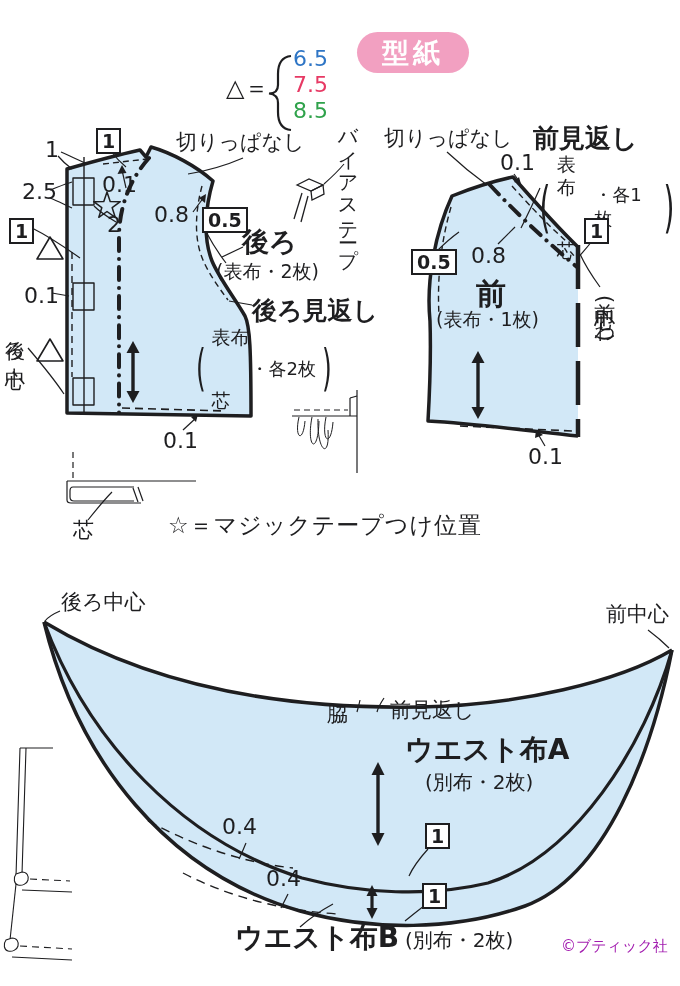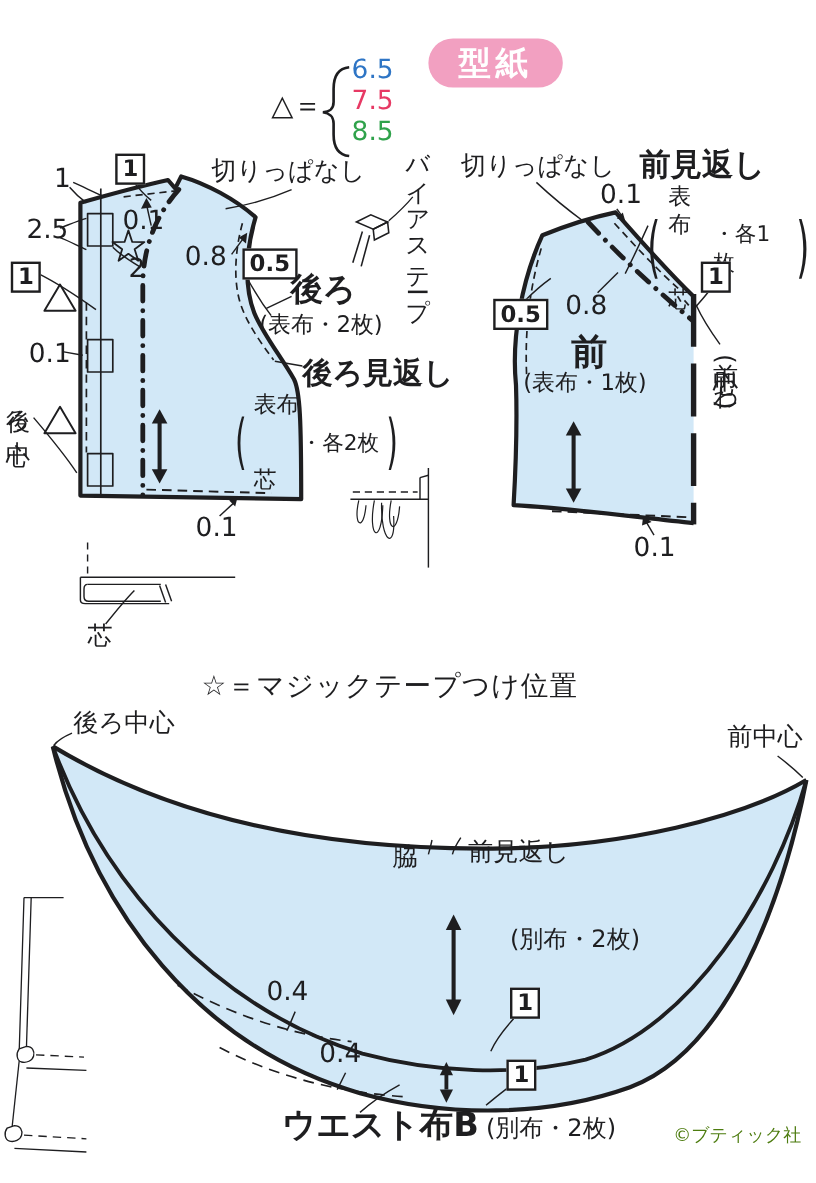--- a/index.html
+++ b/index.html
@@ -211,21 +211,21 @@
     <span class="suffix">・各2枚</span>
     <span class="paren">)</span>
   </div>
   <div class="lbl" style="left:9px;top:218px;"><span class="boxed">1</span></div>
   <div class="lbl" style="left:24px;top:284px;font-size:22px;">0.1</div>
   <div class="lbl vert" style="left:4px;top:325px;font-size:20px;letter-spacing:2px;">後ろ中心</div>
   <div class="lbl" style="left:163px;top:429px;font-size:22px;">0.1</div>
 
   <div class="lbl vert" style="left:337px;top:114px;font-size:20px;letter-spacing:1px;">バイアステープ</div>
   <div class="lbl" style="left:73px;top:519px;font-size:21px;">芯</div>
-  <div class="lbl" style="left:168px;top:513px;font-size:23px;letter-spacing:1px;margin-top:47px;">☆＝マジックテープつけ位置</div>
+  <div class="lbl" style="left:168px;top:513px;font-size:23px;letter-spacing:1px;">☆＝マジックテープつけ位置</div>
 
   <div class="lbl" style="left:384px;top:127px;font-size:21px;">切りっぱなし</div>
   <div class="lbl b" style="left:533px;top:124px;font-size:26px;">前見返し</div>
   <div class="lbl" style="left:500px;top:151px;font-size:22px;">0.1</div>
   <div class="paren-block pf" style="left:534px;top:153px;">
     <span class="paren">(</span>
     <span class="stack">
       <span>表布</span>
       <span>芯</span>
     </span>
@@ -237,22 +237,23 @@
   <div class="lbl" style="left:471px;top:244px;font-size:22px;">0.8</div>
   <div class="lbl b" style="left:476px;top:278px;font-size:30px;">前</div>
   <div class="lbl" style="left:436px;top:309px;font-size:19px;">(表布・1枚)</div>
   <div class="lbl vert" style="left:593px;top:286px;font-size:21px;letter-spacing:3px;">前中心(わ)</div>
   <div class="lbl" style="left:528px;top:445px;font-size:22px;">0.1</div>
 
   <div class="lbl" style="left:61px;top:591px;font-size:21px;">後ろ中心</div>
   <div class="lbl" style="left:606px;top:603px;font-size:21px;">前中心</div>
   <div class="lbl" style="left:327px;top:703px;font-size:21px;">脇</div>
   <div class="lbl" style="left:390px;top:699px;font-size:21px;">前見返し</div>
+  <div class="lbl b" style="left:405px;top:735px;font-size:28px;">ウエスト布A</div>
   <div class="lbl" style="left:425px;top:772px;font-size:20px;">(別布・2枚)</div>
   <div class="lbl" style="left:222px;top:815px;font-size:22px;">0.4</div>
   <div class="lbl" style="left:266px;top:867px;font-size:22px;">0.4</div>
   <div class="lbl" style="left:425px;top:823px;"><span class="boxed">1</span></div>
   <div class="lbl" style="left:422px;top:883px;"><span class="boxed">1</span></div>
   <div class="lbl b" style="left:235px;top:923px;font-size:28px;">ウエスト布B</div>
   <div class="lbl" style="left:405px;top:930px;font-size:20px;">(別布・2枚)</div>
 
-  <div class="lbl" style="left:561px;top:938px;font-size:15px;color:#4d7c0f;">©ブティック社</div>
+  <div class="lbl" style="left:561px;top:938px;font-size:15px;color:#a21caf;">©ブティック社</div>
 </div>
 
 </body></html>

